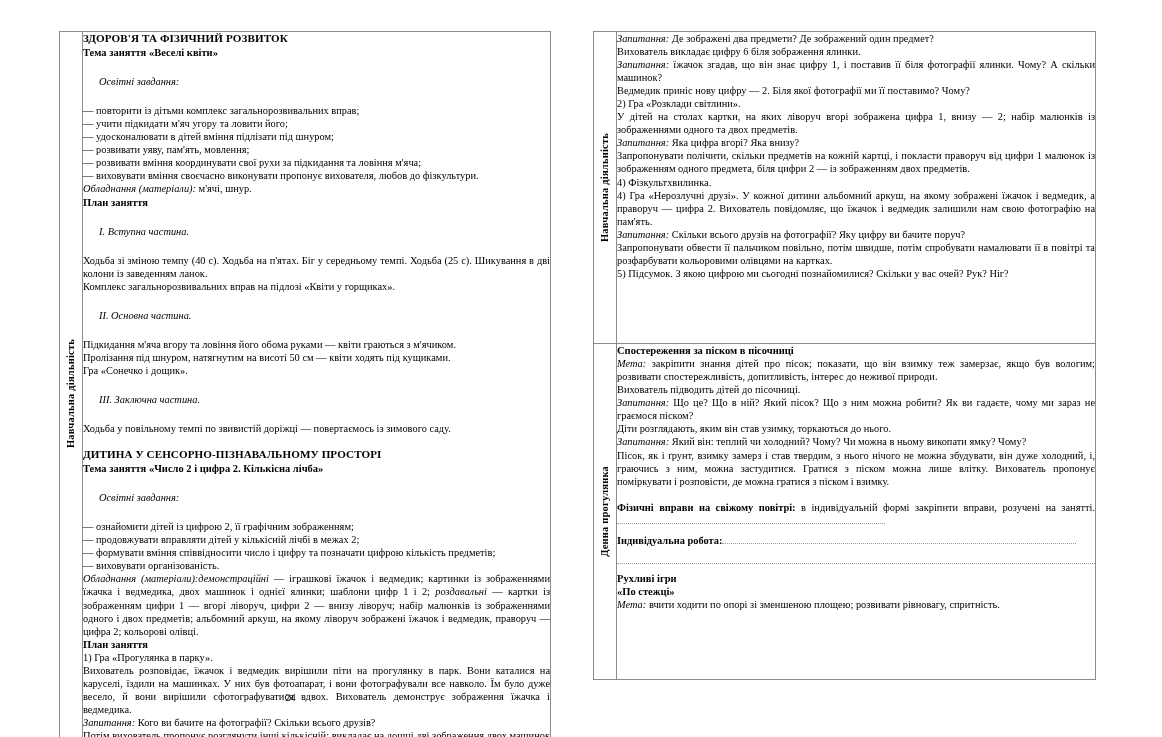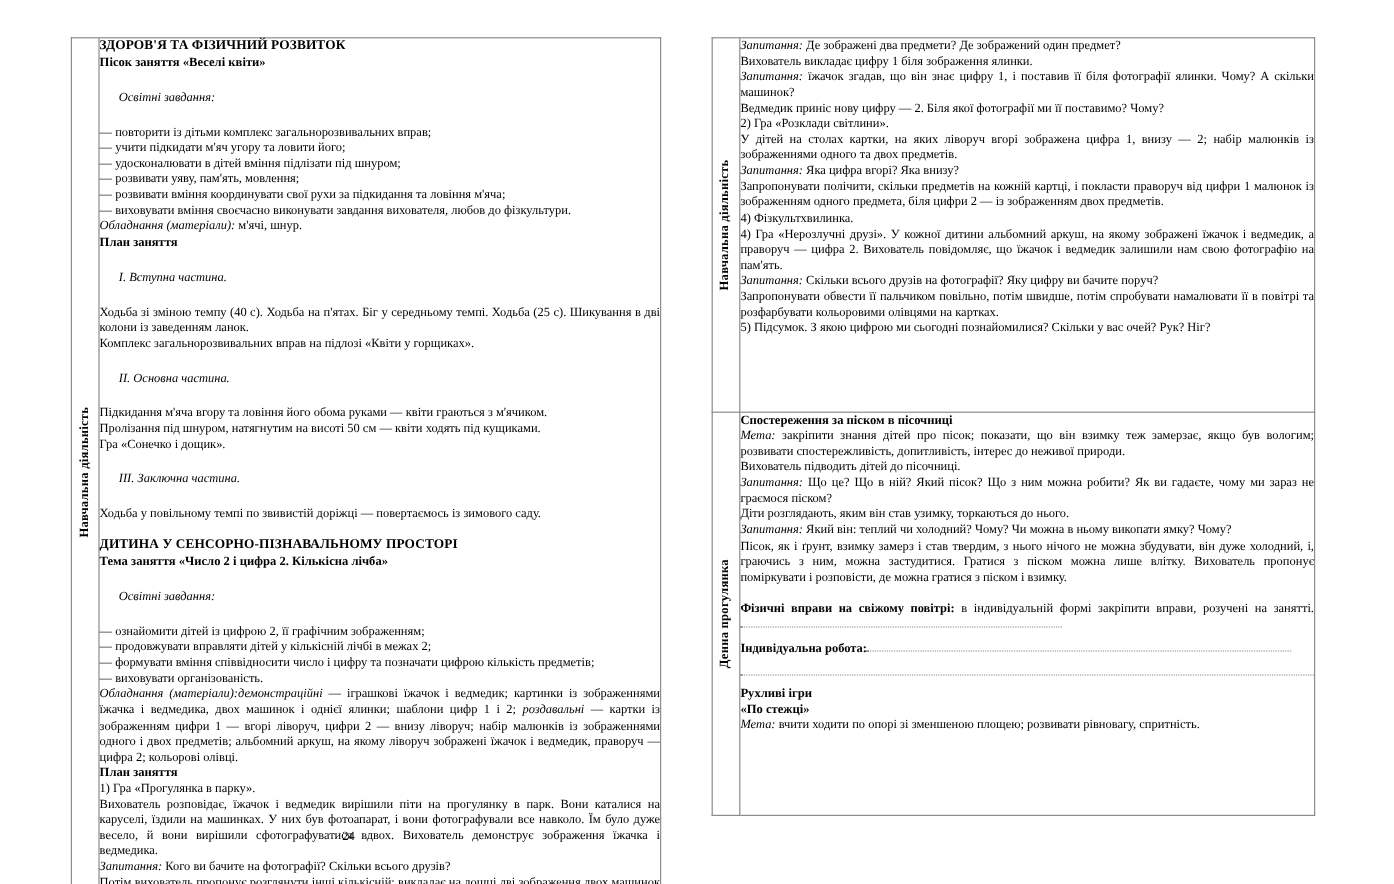--- a/index.html
+++ b/index.html
@@ -171,29 +171,29 @@
             <tr>
           <td class="rail">
             <div class="rail-inner">
               <span class="rail-label">Навчальна діяльність</span>
             </div>
           </td>
           <td class="content">
 
             <div>
               <p class="h-caps">ЗДОРОВ'Я ТА ФІЗИЧНИЙ РОЗВИТОК</p>
-              <p class="h-bold nojust">Пісок заняття «Веселі квіти»</p>
+              <p class="h-bold nojust">Тема заняття «Веселі квіти»</p>
               <p class="h-ital nojust">Освітні завдання:</p>
 
               <p class="p">— повторити із дітьми комплекс загальнорозвивальних вправ;</p>
               <p class="p nojust">— учити підкидати м'яч угору та ловити його;</p>
               <p class="p nojust">— удосконалювати в дітей вміння підлізати під шнуром;</p>
               <p class="p nojust">— розвивати уяву, пам'ять, мовлення;</p>
               <p class="p nojust">— розвивати вміння координувати свої рухи за підкидання та ловіння м'яча;</p>
-              <p class="p">— виховувати вміння своєчасно виконувати завдання вихователя, любов до фізкультури.</p>
+              <p class="p">— виховувати вміння своєчасно виконувати пропонує вихователя, любов до фізкультури.</p>
 
               <p class="p nojust">
                 <span class="lead-i">Обладнання (матеріали):</span><span> м'ячі, шнур.</span>
               </p>
 
               <p class="h-bold nojust">План заняття</p>
 
               <p class="h-ital nojust">I. Вступна частина.</p>
               <p class="p">Ходьба зі зміною темпу (40 с). Ходьба на п'ятах. Біг у середньому темпі. Ходьба (25 с). Шикування в дві колони із заведенням ланок.</p>
               <p class="p nojust">Комплекс загальнорозвивальних вправ на підлозі «Квіти у горщиках».</p>
@@ -252,21 +252,21 @@
           <td class="rail">
             <div class="rail-inner">
               <span class="rail-label">Навчальна діяльність</span>
             </div>
           </td>
           <td class="content">
 
             <p class="p nojust">
               <span class="lead-i">Запитання:</span><span> Де зображені два предмети? Де зображений один предмет?</span>
             </p>
-            <p class="p nojust">Вихователь викладає цифру 1 біля зображення ялинки.</p>
+            <p class="p nojust">Вихователь викладає цифру 6 біля зображення ялинки.</p>
             <p class="p">
               <span class="lead-i">Запитання:</span><span> їжачок згадав, що він знає цифру 1, і поставив її біля фотографії ялинки. Чому? А скільки машинок?</span>
             </p>
             <p class="p nojust">Ведмедик приніс нову цифру — 2. Біля якої фотографії ми її поставимо? Чому?</p>
             <p class="p nojust">2) Гра «Розклади світлини».</p>
             <p class="p">У дітей на столах картки, на яких ліворуч вгорі зображена цифра 1, внизу — 2; набір малюнків із зображеннями одного та двох предметів.</p>
             <p class="p nojust">
               <span class="lead-i">Запитання:</span><span> Яка цифра вгорі? Яка внизу?</span>
             </p>
             <p class="p">Запропонувати полічити, скільки предметів на кожній картці, і покласти праворуч від цифри 1 малюнок із зображенням одного предмета, біля цифри 2 — із зображенням двох предметів.</p>

